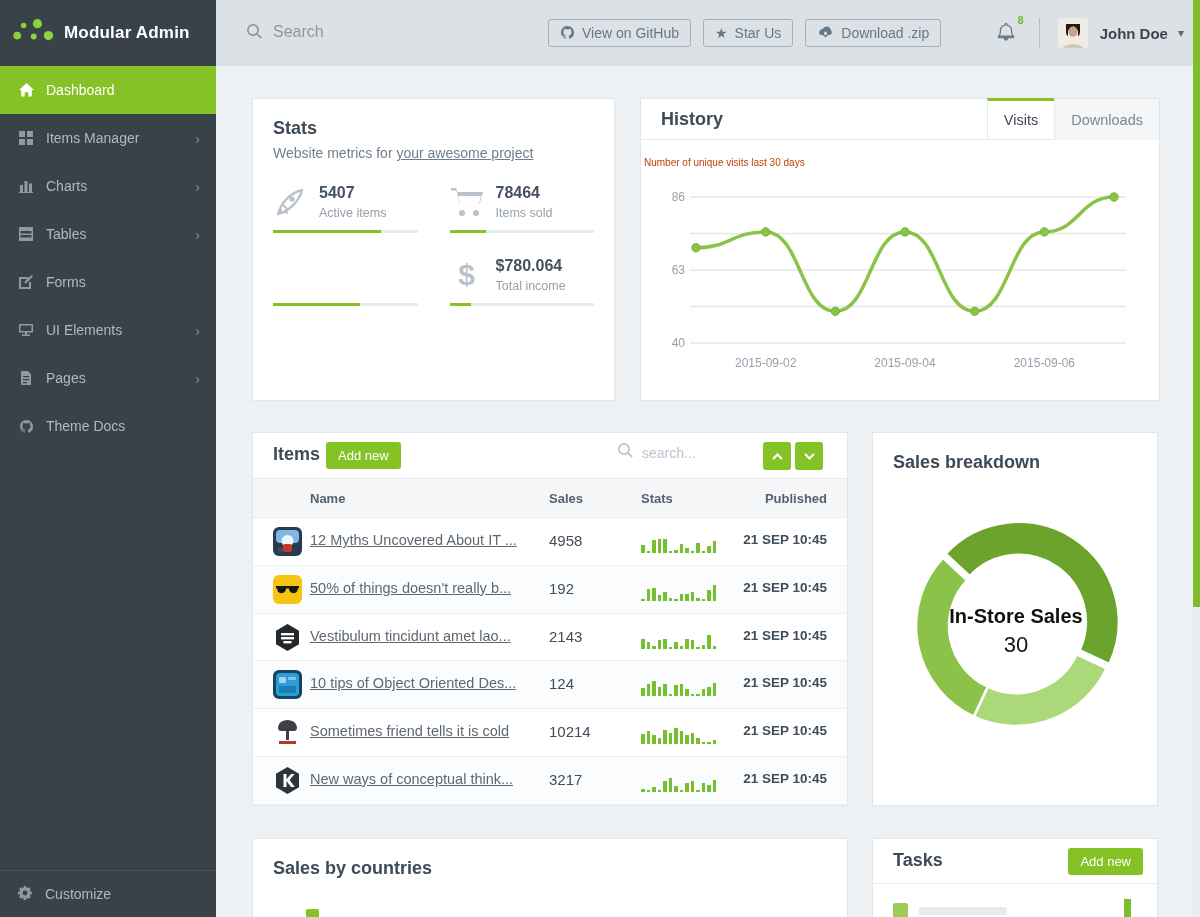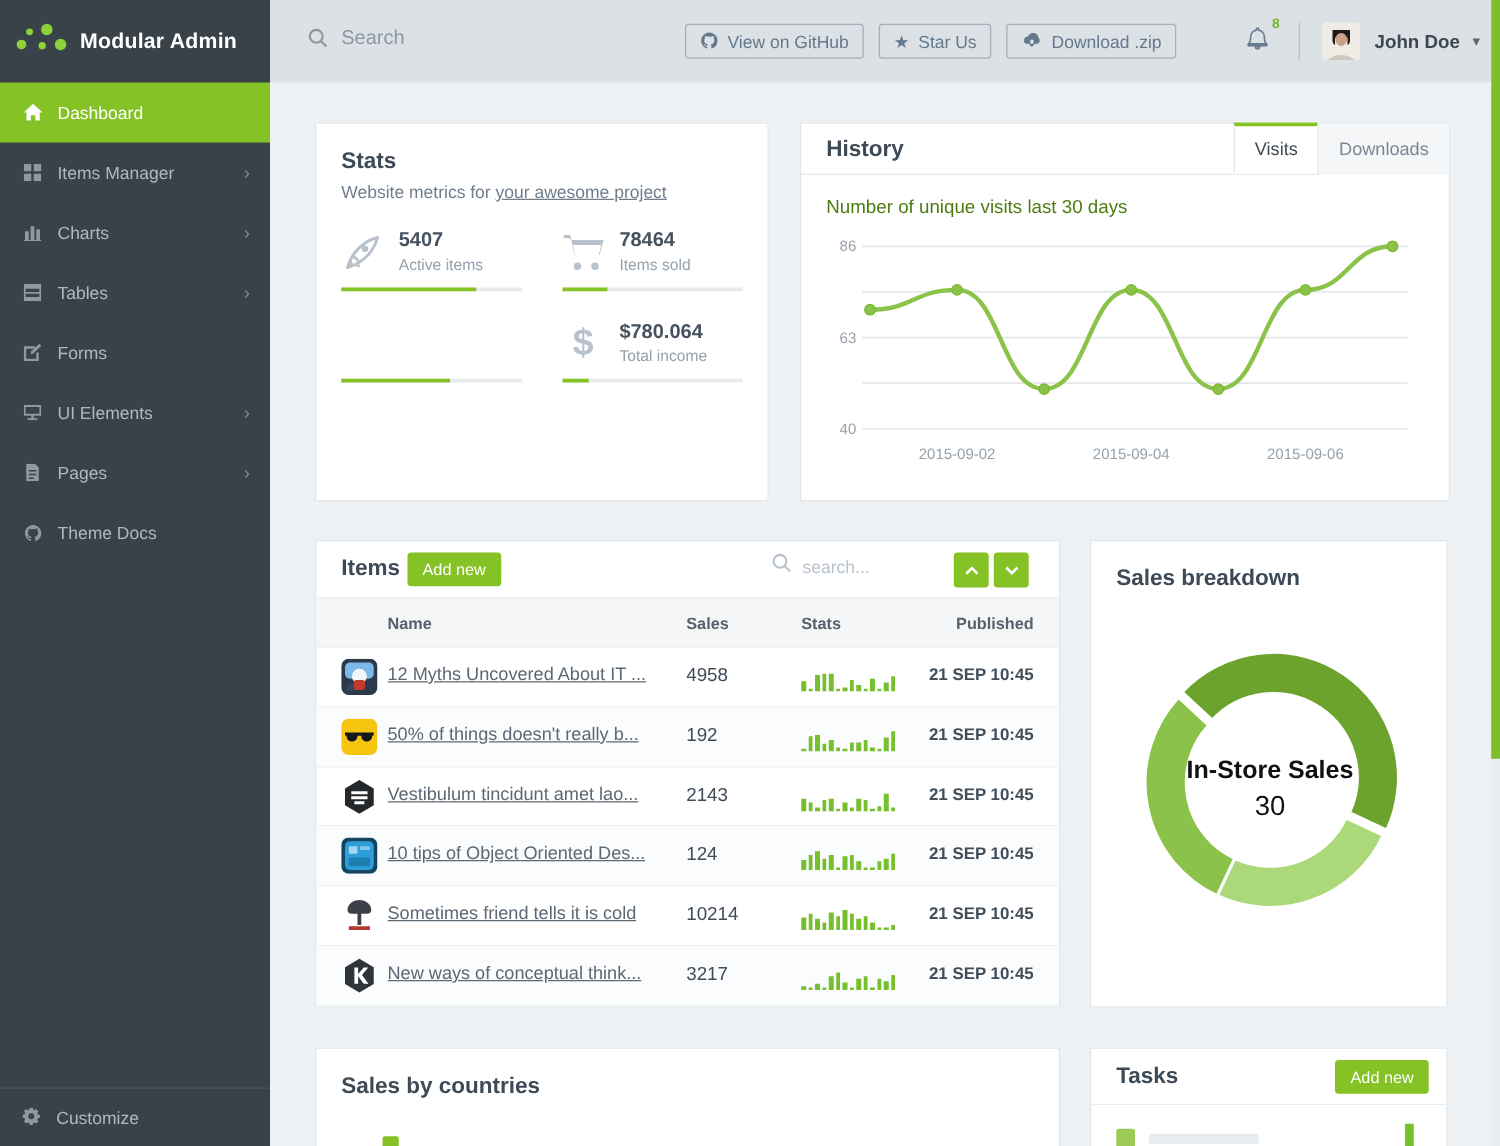--- a/index.html
+++ b/index.html
@@ -52,21 +52,21 @@
   .mprog { position:absolute; left:0; right:0; bottom:0; height:3px; background:#e8ebee; }
   .mprog i { display:block; height:3px; background:#84c225; }
 
   
   #history-card { left:640px; top:98px; width:520px; height:303px; }
   #history-head { height:41px; border-bottom:1px solid #e6eaed; position:relative; }
   #history-head .card-title { position:absolute; left:20px; top:10px; }
   #history-tabs { position:absolute; right:0; top:0; height:41px; display:flex; }
   .htab { height:41px; display:flex; align-items:center; padding:0 16px; font-size:14.5px; color:#7b8794; background:#f4f6f7; border-left:1px solid #e6eaed; cursor:pointer; }
   .htab.active { background:#fff; color:#3e4a56; border-top:3px solid #84c225; border-bottom:1px solid #fff; margin-top:-1px; }
-  #chart-label { position:absolute; left:20px; top:58px; font-size:15px; color:#4d7c0f; }
+  #chart-label { position:absolute; left:3px; top:58px; font-size:10px; color:#c2410c; }
   #visits-chart { position:absolute; left:14px; top:86px; }
   .tick-txt { font-size:12px; fill:#95a0ab; }
 
   
   #items-card { left:252px; top:432px; width:596px; height:374px; }
   #items-head { height:45px; position:relative; }
   #items-head .card-title { position:absolute; left:20px; top:11px; }
   .btn-green { background:#84c225; color:#fff; border:none; border-radius:3px; font-size:13px; padding:6px 12px; cursor:pointer; font-family:"Liberation Sans",sans-serif; }
   #items-add { position:absolute; left:73px; top:9px; }
   #items-search { position:absolute; right:110px; top:9px; display:flex; align-items:center; color:#b9c3cd; }

